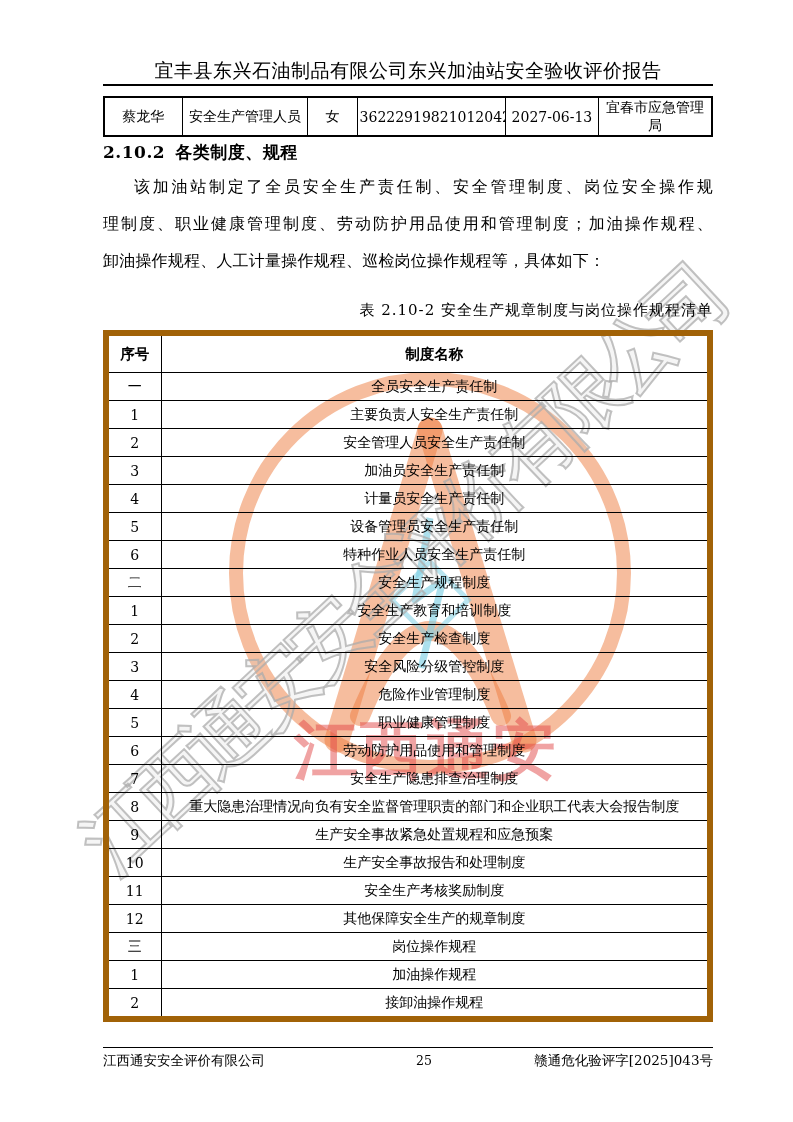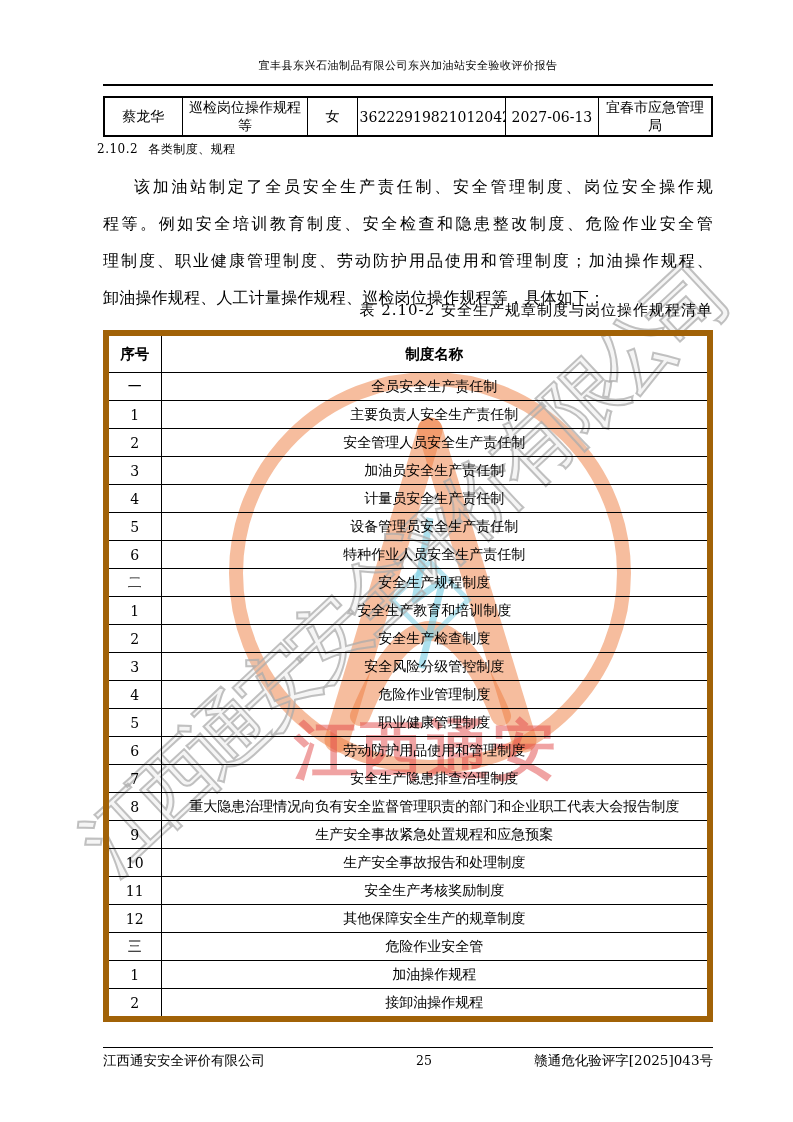--- a/index.html
+++ b/index.html
@@ -25,35 +25,35 @@
     font-size:64px;line-height:76px;letter-spacing:2px;white-space:nowrap;
     font-family:"DejaVu Serif","Liberation Serif",serif;font-weight:700;
     color:rgba(226,72,72,0.5);
   }
   .wm-logo{position:absolute;left:225px;top:368px;}
 
   
   .content{position:absolute;inset:0;z-index:1;}
   .header-title{
     position:absolute;top:58px;left:103px;width:610px;
-    text-align:center;font-size:11px;letter-spacing:0.5px;
+    text-align:center;font-size:19px;letter-spacing:0.5px;
   }
   .header-rule{position:absolute;top:84px;left:103px;width:610px;height:2px;background:#000;}
 
   table{border-collapse:collapse;background:transparent;}
   td,th{border:1px solid #000;background:transparent;}
 
   .person-table{position:absolute;top:96px;left:103px;width:610px;table-layout:fixed;border:2px solid #000;}
   .person-table td{height:37px;text-align:center;vertical-align:middle;font-size:14px;padding:0 2px;overflow:hidden;}
   .pt-c0{width:12.6%;} .pt-c1{width:20.9%;} .pt-c2{width:7.7%;}
   .pt-c3{width:24.8%;} .pt-c4{width:15.3%;border-radius:17px;} .pt-c5{width:18.7%;}
 
   .section-heading{
-    position:absolute;top:141px;left:97px;width:610px;
-    font-size:12px;font-weight:normal;letter-spacing:0.5px;
+    position:absolute;top:141px;left:103px;width:610px;
+    font-size:17px;font-weight:bold;letter-spacing:0.5px;
   }
   .section-heading .num{font-family:"DejaVu Serif","Liberation Serif",serif;margin-right:10px;}
   .section-heading .ttl{font-family:"DejaVu Sans","Liberation Sans",sans-serif;}
 
   .paragraph{position:absolute;top:168px;left:103px;width:610px;font-size:16px;}
   .para-line{height:37px;line-height:37px;text-align:justify;text-align-last:justify;letter-spacing:0.2px;white-space:nowrap;}
   .para-line.first{text-indent:31px;}
   .para-line.last{text-align-last:left;}
 
   .table-caption{
@@ -92,36 +92,35 @@
 
   <div class="content">
 
     <div class="header-title">宜丰县东兴石油制品有限公司东兴加油站安全验收评价报告</div>
     <div class="header-rule"></div>
 
     <table class="person-table">
       <tbody>
         <tr>
           <td class="pt-c0">蔡龙华</td>
-          <td class="pt-c1">巡检岗位操作规程等</td>
+          <td class="pt-c1">安全生产管理人员</td>
           <td class="pt-c2">女</td>
           <td class="pt-c3">362229198210120427</td>
           <td class="pt-c4">2027-06-13</td>
           <td class="pt-c5">宜春市应急管理局</td>
         </tr>
       </tbody>
     </table>
 
     <div class="section-heading">
       <span class="num">2.10.2</span><span class="ttl">各类制度、规程</span>
     </div>
 
     <div class="paragraph">
       <div class="para-line first">该加油站制定了全员安全生产责任制、安全管理制度、岗位安全操作规</div>
-      <div class="para-line">程等。例如安全培训教育制度、安全检查和隐患整改制度、危险作业安全管</div>
       <div class="para-line">理制度、职业健康管理制度、劳动防护用品使用和管理制度；加油操作规程、</div>
       <div class="para-line last">卸油操作规程、人工计量操作规程、巡检岗位操作规程等，具体如下：</div>
     </div>
 
     <div class="table-caption">表 2.10-2 安全生产规章制度与岗位操作规程清单</div>
 
     <table class="main-table">
       <colgroup>
           <col class="c-no">
           <col class="c-name">
@@ -229,21 +228,21 @@
             <td>安全生产考核奖励制度</td>
           </tr>
 
           <tr>
             <td>12</td>
             <td>其他保障安全生产的规章制度</td>
           </tr>
 
           <tr>
             <td>三</td>
-            <td>危险作业安全管</td>
+            <td>岗位操作规程</td>
           </tr>
 
           <tr>
             <td>1</td>
             <td>加油操作规程</td>
           </tr>
 
           <tr>
             <td>2</td>
             <td>接卸油操作规程</td>

